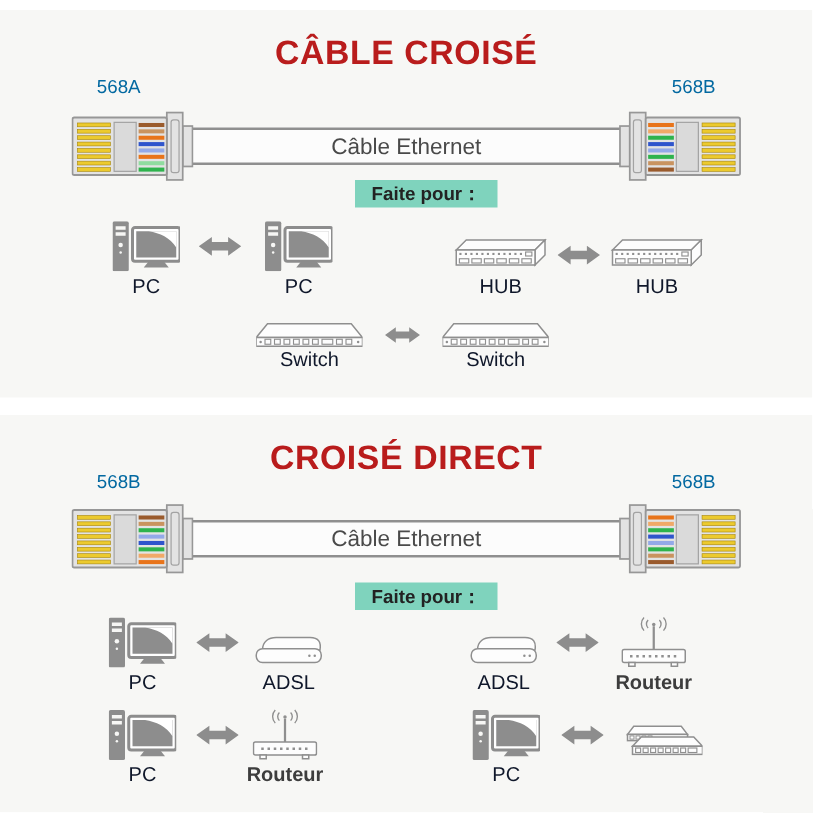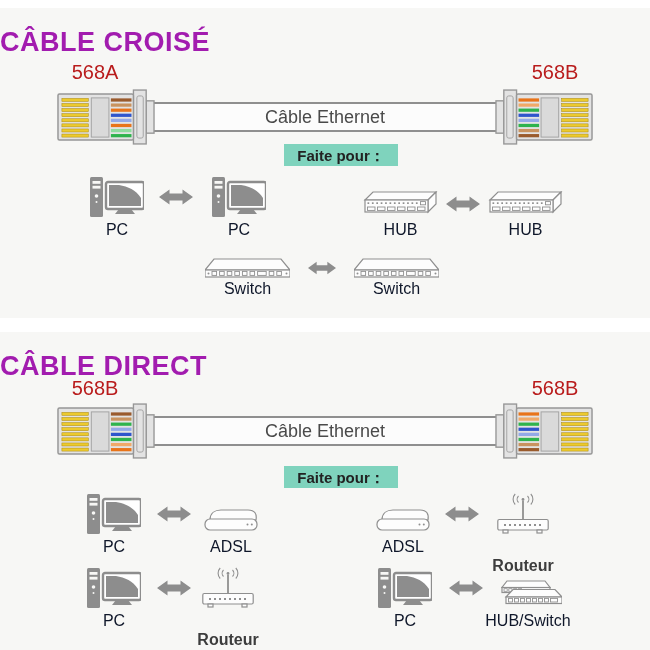--- a/index.html
+++ b/index.html
@@ -1,37 +1,37 @@
 <!DOCTYPE html>
 <html><head>
 <meta charset="utf-8">
 <style>
   html,body{margin:0;padding:0;background:#ffffff;}
   #stage{position:relative;width:650px;height:650px;background:#ffffff;overflow:hidden;
          font-family:"Liberation Sans", sans-serif;}
   .section{position:absolute;left:0;width:650px;background:#f7f7f5;}
   #sec1{top:8px;height:310px;}
   #sec2{top:332px;height:318px;}
-  .title{position:absolute;left:0;width:650px;text-align:left;
-         font-size:27px;font-weight:bold;letter-spacing:.5px;color:#a21caf;}
+  .title{position:absolute;left:0;width:650px;text-align:center;
+         font-size:27px;font-weight:bold;letter-spacing:.5px;color:#b91c1c;}
   .plug-lbl{position:absolute;width:100px;text-align:center;
-            font-size:20px;color:#b91c1c;}
+            font-size:15px;color:#0369a1;}
   .cable{position:absolute;left:151px;width:348px;height:26px;
          border-top:2px solid #8f8f8f;border-bottom:2px solid #8f8f8f;
          background:#fcfcfc;text-align:center;line-height:26px;
          font-size:18px;color:#4a4a4a;z-index:1;}
   .badge{position:absolute;left:264px;width:114px;height:22px;
          background:#7fd3bd;text-align:center;line-height:23px;
          font-size:15px;font-weight:bold;color:#222222;margin-left:20px;}
   .connector{position:absolute;width:98px;height:60px;z-index:2;}
   .flip{transform:scaleX(-1);}
   .ic{position:absolute;}
   .ic svg{width:100%;height:100%;display:block;}
   .lbl{position:absolute;text-align:center;font-size:16px;color:#0f172a;}
-  .lbl.b{font-weight:bold;color:#3d3d3d;margin-top:19px;}
+  .lbl.b{font-weight:bold;color:#3d3d3d;}
   .outl{stroke:#8f8f8f;stroke-width:1.2;fill:#fdfdfd;}
   .fillg{fill:#8d8d8d;}
 </style>
 </head>
 <body>
 
 <svg width="0" height="0" style="position:absolute" aria-hidden="true">
   <defs>
 
     <symbol id="sym-plug" viewBox="0 0 100 61">
@@ -249,21 +249,21 @@
       </svg>
     </span>
   <span class="ic" style="left:354px;top:258px;width:85px;height:20px">
       <svg>
         <use href="#sym-switch"></use>
       </svg>
     </span>
   <div class="lbl" style="left:205px;top:280px;width:85px">Switch</div>
   <div class="lbl" style="left:354px;top:280px;width:85px">Switch</div>
 
-  <div class="title" style="top:351px">CÂBLE DIRECT</div>
+  <div class="title" style="top:351px">CROISÉ DIRECT</div>
 
   <div class="plug-lbl" style="left:45px;top:377px">568B</div>
   <div class="plug-lbl" style="left:505px;top:377px">568B</div>
 
   <div class="cable" style="top:416px">
     <span>Câble Ethernet</span>
   </div>
   <svg class="connector" style="left: 57px; top: 401px; --w0: #9a5b2d; --w1: #c9935f; --w2: #2eb34d; --w3: #93a9e8; --w4: #2f55cc; --w5: #2eb34d; --w6: #f0a968; --w7: #e8741a;">
       <use href="#sym-plug"></use>
     </svg>
@@ -336,14 +336,13 @@
       <svg>
         <use href="#sym-arrow"></use>
       </svg>
     </span>
   <span class="ic" style="left:494px;top:580px;width:68px;height:26px">
       <svg>
         <use href="#sym-hubswitch"></use>
       </svg>
     </span>
   <div class="lbl" style="left:378px;top:612px;width:54px">PC</div>
-  <div class="lbl" style="left:474px;top:612px;width:108px">HUB/Switch</div>
 </div>
 
 </body></html>

